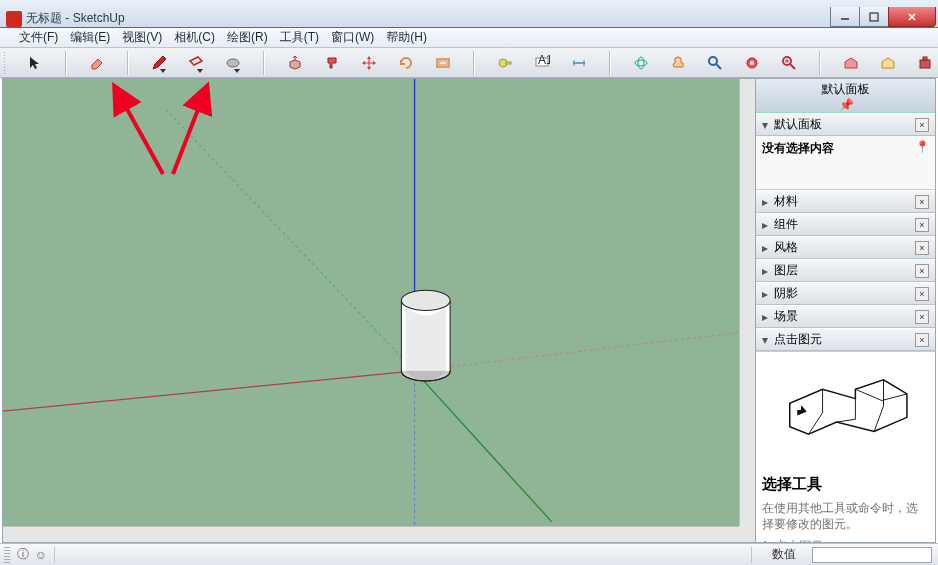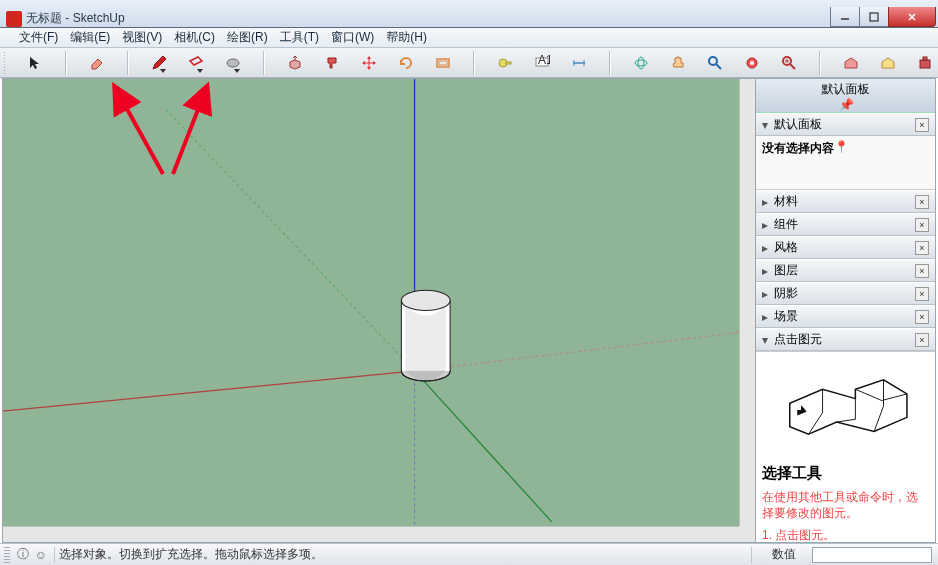--- a/index.html
+++ b/index.html
@@ -28,27 +28,27 @@
 .viewport svg { position:absolute; inset:0; width:100%; height:100%; }
 .viewport .scroll-v { position:absolute; top:0; right:0; width:16px; bottom:16px; background:#e6e6e6; border-left:1px solid #c0c0c0;}
 .viewport .scroll-h { position:absolute; left:0; right:16px; bottom:0; height:16px; background:#e6e6e6; border-top:1px solid #c0c0c0;}
 .viewport .scroll-c { position:absolute; right:0; bottom:0; width:16px; height:16px; background:#e6e6e6; }
 
 .rightpane { width:180px; border:1px solid #9aa6b2; border-left:none; background:#f4f4f4; display:flex; flex-direction:column; }
 .tray-head { background: linear-gradient(#e4ebf3,#c6d2de); border-bottom:1px solid #9db; padding:2px 6px; display:flex; align-items:center; justify-content:space-between;flex-direction:column; }
 .panel-head { background: linear-gradient(#f4f6f8,#dbe1e8); border-top:1px solid #fff; border-bottom:1px solid #b8c0c8; padding:2px 6px; display:flex; align-items:center; }
 .panel-head .tri { width:8px; display:inline-block; color:#555; margin-right:4px; }
 .panel-head .x { margin-left:auto; width:14px;height:14px; border:1px solid #999; background:#f0f0f0; display:flex;align-items:center;justify-content:center; font-size:9px; color:#333; }
-.entity-body { background:#f8f8f7; padding:4px 6px; height:54px; display:flex; justify-content:flex-start; align-items:flex-start; border-bottom:1px solid #ccc;}
+.entity-body { background:#f8f8f7; padding:4px 6px; height:54px; display:flex; justify-content:space-between; align-items:flex-start; border-bottom:1px solid #ccc;}
 .entity-body b { font-weight:bold; }
 .entity-body .pi { width:14px;height:14px;color:#444; }
 .instructor { flex:1; background:#fff; border-top:1px solid #ccc; padding:6px; overflow:hidden; display:flex; flex-direction:column; gap:6px;}
 .instructor .ill { height:100px; display:flex; justify-content:center; }
-.instructor .tt { font-size:15px; font-weight:bold; }
-.instructor .gray { color:#ef4444; line-height:1.35; }
+.instructor .tt { font-size:15px; font-weight:bold;margin-top:11px; }
+.instructor .gray { color:#737373; line-height:1.35; }
 
 .statusbar { position:absolute; left:0; right:0; bottom:0; height:22px; background:linear-gradient(#f8f9fb,#e0e4ea); border-top:1px solid #b8c0c8; display:flex; align-items:center; }
 .statusbar .grip2 { width:6px;height:16px;margin:0 4px;background:repeating-linear-gradient(0deg,#aab 0 1px,transparent 1px 3px);}
 .statusbar .sicon { width:18px;text-align:center;color:#666; }
 .statusbar .ssep { width:1px;height:16px;background:#c0c6cc; margin:0 4px;}
 .statusbar .stext { color:#333; }
 .statusbar .vcb { margin-left:auto; display:flex; align-items:center; padding-right:6px; gap:16px;}
 .statusbar .vcb .lbl { color:#333; }
 .statusbar .vcb .box { width:120px;height:16px;background:#fff;border:1px solid #9aa6b2;}
 
@@ -332,19 +332,18 @@
 
     </div>
   </div>
 </div>
 
 <div class="statusbar">
   <div class="grip2"></div>
   <span class="sicon">ⓘ</span>
   <span class="sicon">☺</span>
   <span class="ssep"></span>
-  <span class="stext">选择对象。切换到扩充选择。拖动鼠标选择多项。</span>
   <div class="vcb">
     <span class="ssep"></span>
     <span class="lbl">数值</span>
     <div class="box"></div>
   </div>
 </div>
 
 </body></html>

